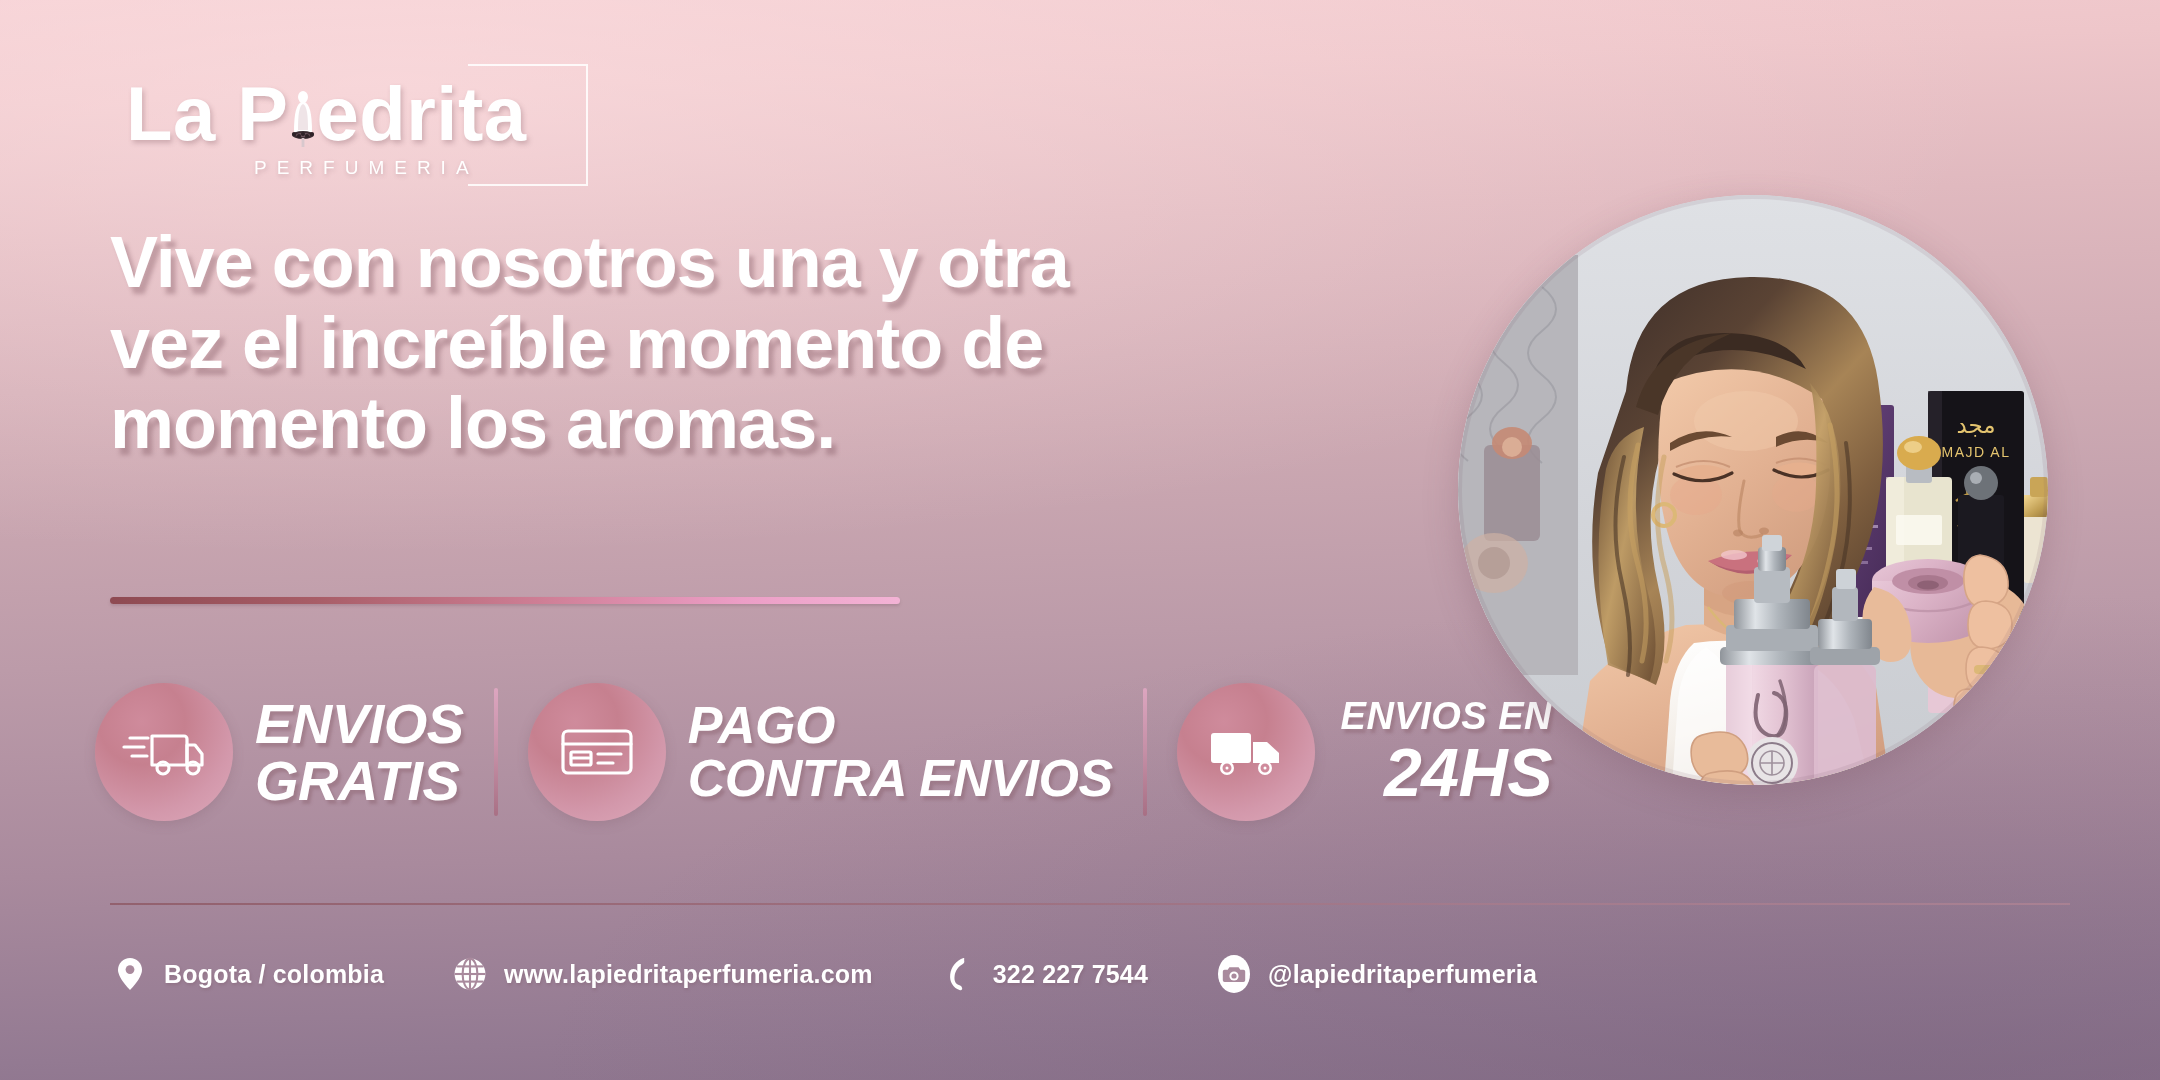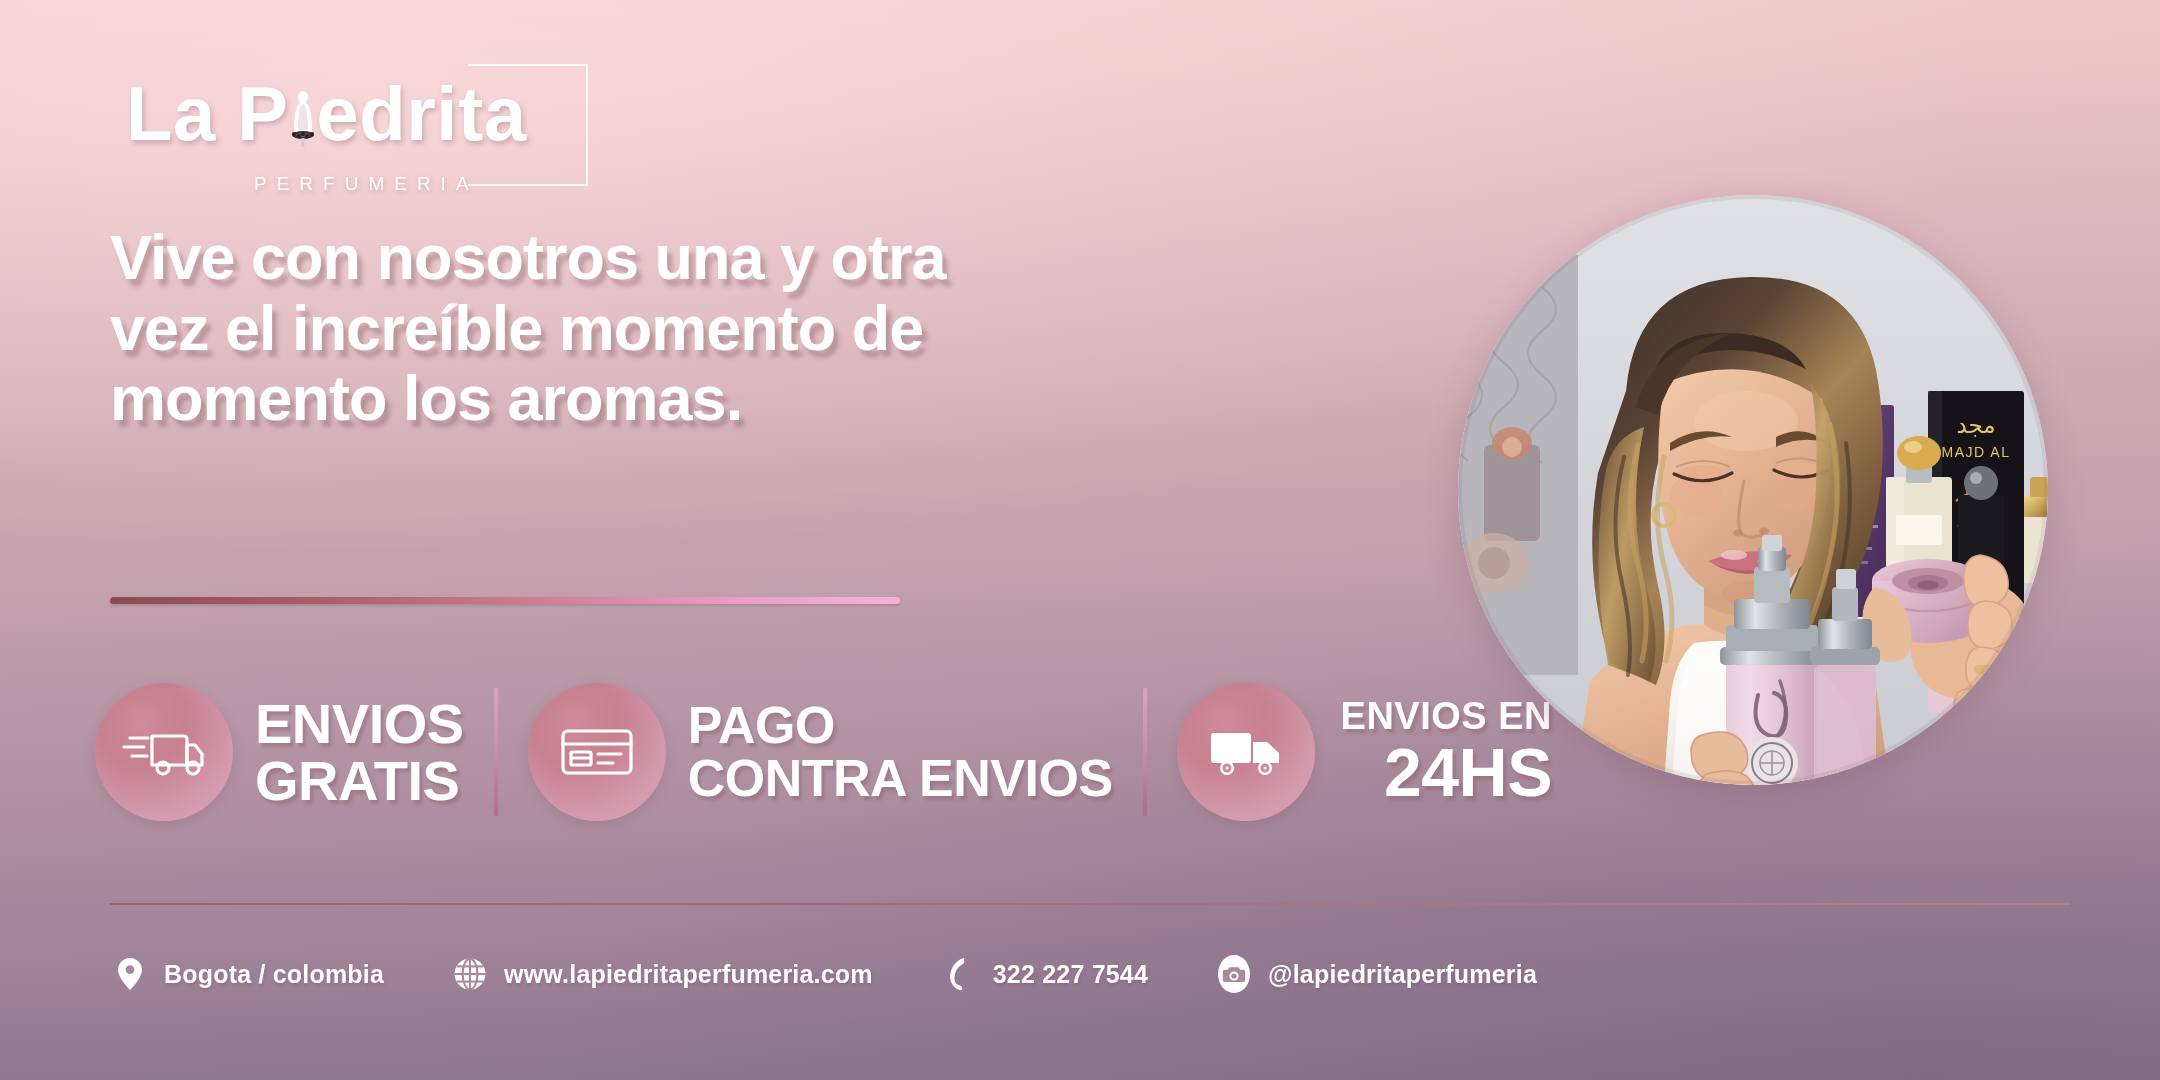--- a/index.html
+++ b/index.html
@@ -63,35 +63,35 @@
   .logo-word .piece{ display:inline-block; }
   .logo-statue{
     display:inline-block;
     position:relative;
     width:26px; height:62px;
     vertical-align:-10px;
     margin:0 1px;
   }
   .logo-statue svg{ position:absolute; left:0; top:0; }
   .logo-sub{
-    margin-top:22px;
+    margin-top:6px;
     font-size:19px;
     letter-spacing:10px;
     color:#ffffff;
     font-weight:400;
     text-shadow:1px 2px 4px rgba(120,80,90,.28);
     padding-left:128px;
   }
 
   
   .headline{
     position:absolute; left:110px; top:222px;
     width:1420px;
     color:#ffffff;
-    font-size:63px;
+    font-size:72px;
     line-height:1.12;
     font-weight:700;
     letter-spacing:-1px;
     font-stretch:condensed;
     text-shadow:5px 7px 4px rgba(130,86,98,.38);
   }
   .headline .ln{ display:block; white-space:nowrap; }
 
   
   .accent-rule{
@@ -104,20 +104,21 @@
 
   
   .benefits{
     position:absolute; left:95px; top:672px;
     display:flex; align-items:center;
     height:160px;
   }
   .benefit{
     display:flex; align-items:center;
     height:160px;
+    font-style:italic;
   }
   .b-circle{
     width:138px; height:138px; border-radius:50%;
     flex:0 0 138px;
     display:flex; align-items:center; justify-content:center;
     background:radial-gradient(circle at 34% 28%, #cf8b9c 0%, #c6808f 32%, #d398ab 68%, #dda9bb 100%);
     box-shadow:0 3px 12px rgba(120,80,95,.22);
   }
   .b-circle svg{ display:block; }
   .b-text{

